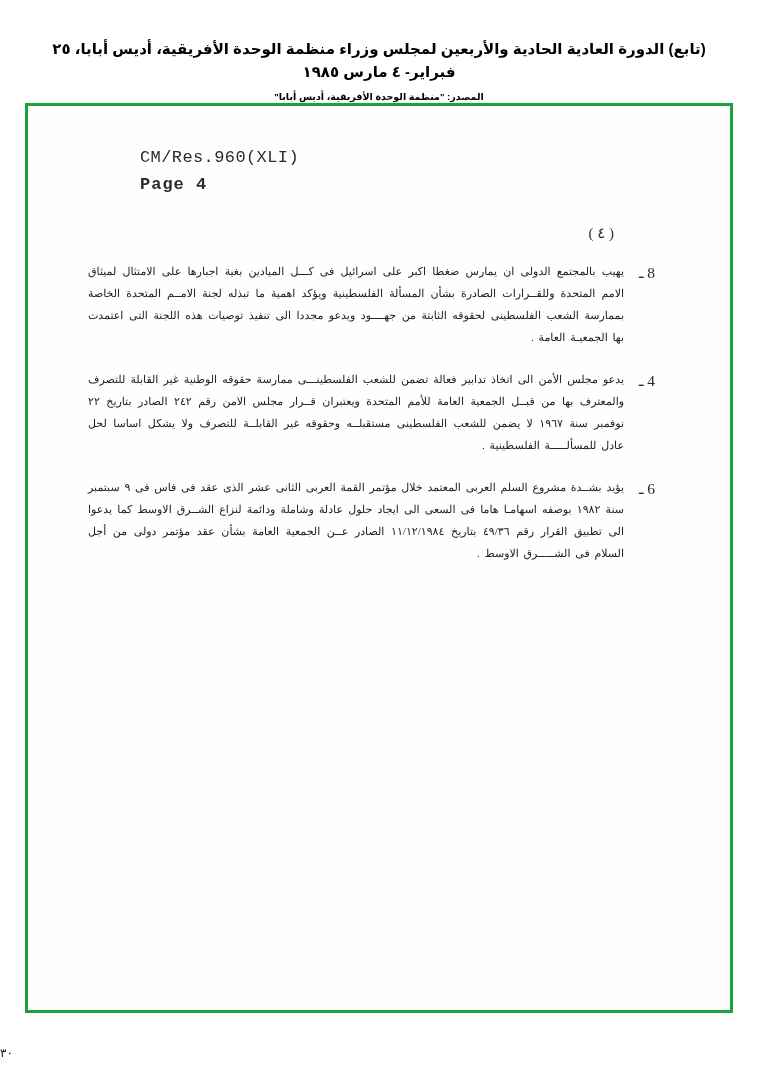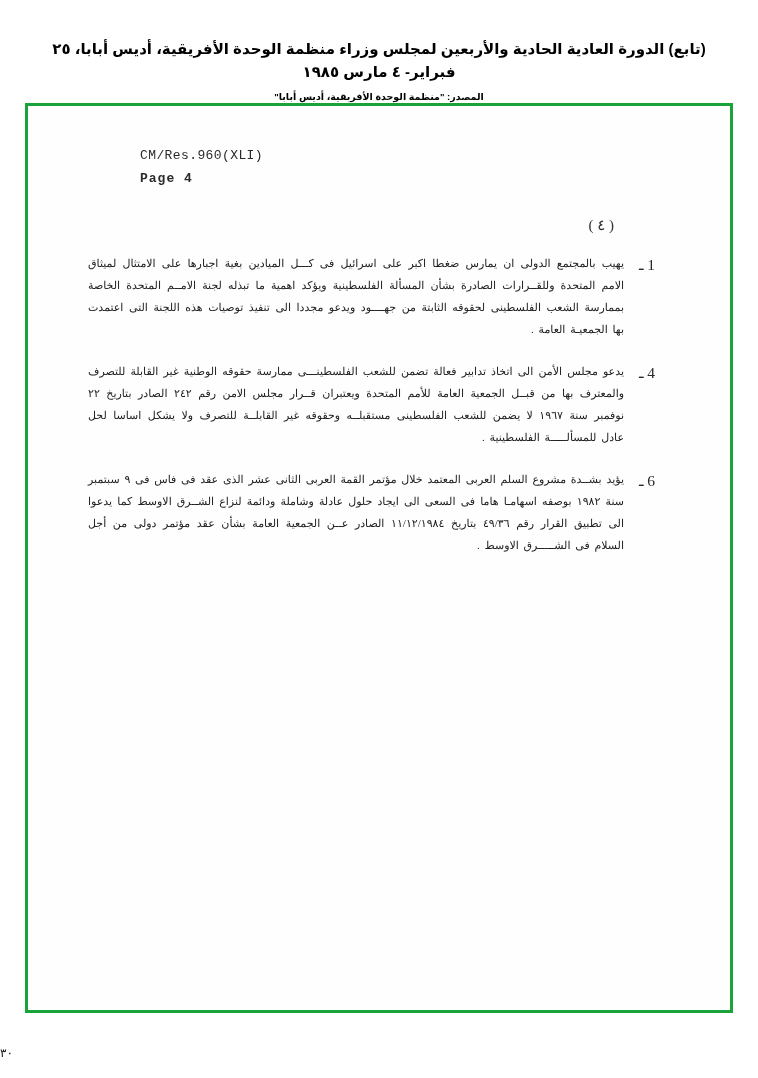--- a/index.html
+++ b/index.html
@@ -61,21 +61,21 @@
     position: relative;
     width: 100%;
     height: 100%;
     box-sizing: border-box;
     padding: 42px 60px 20px 60px;
   }
 
   
   .doc-code {
     font-family: "Liberation Mono", "DejaVu Sans Mono", monospace;
-    font-size: 13px;
+    font-size: 17px;
     letter-spacing: 0.4px;
     color: #2b2b2b;
     direction: ltr;
     text-align: left;
     margin-left: 52px;
   }
   .doc-code.line2 {
     margin-top: 8px;
     font-weight: bold;
     letter-spacing: 1px;
@@ -152,21 +152,21 @@
     <div class="scan-inner">
 
       <div class="doc-code">CM/Res.960(XLI)</div>
       <div class="doc-code line2">Page 4</div>
 
       <div class="section-marker">( ٤ )</div>
 
       <div class="para-list">
 
         <div class="para">
-          <div class="para-num">1 ـ</div>
+          <div class="para-num">8 ـ</div>
           <div class="para-body">يهيب  بالمجتمع الدولى ان يمارس ضغطا اكبر على اسرائيل  فى  كـــل الميادين  بغية اجبارها على الامتثال لميثاق الامم المتحدة وللقــرارات الصادرة بشأن المسألة الفلسطينية ويؤكد اهمية ما تبذله لجنة الامــم المتحدة الخاصة بممارسة الشعب الفلسطينى لحقوقه الثابتة من جهــــود ويدعو مجددا الى تنفيذ توصيات هذه اللجنة التى اعتمدت بها الجمعيـة العامة .</div>
         </div>
 
         <div class="para">
           <div class="para-num">4 ـ</div>
           <div class="para-body">يدعو مجلس الأمن الى اتخاذ تدابير فعالة تضمن للشعب الفلسطينـــى ممارسة حقوقه الوطنية غير القابلة للتصرف والمعترف بها من قبــل الجمعية العامة للأمم المتحدة ويعتبران قــرار مجلس الامن رقم ٢٤٢ الصادر بتاريخ ٢٢ نوفمبر سنة ١٩٦٧ لا يضمن للشعب الفلسطينى مستقبلــه وحقوقه غير القابلــة للتصرف ولا يشكل اساسا لحل عادل للمسألـــــة الفلسطينية .</div>
         </div>
 
         <div class="para">
           <div class="para-num">6 ـ</div>

